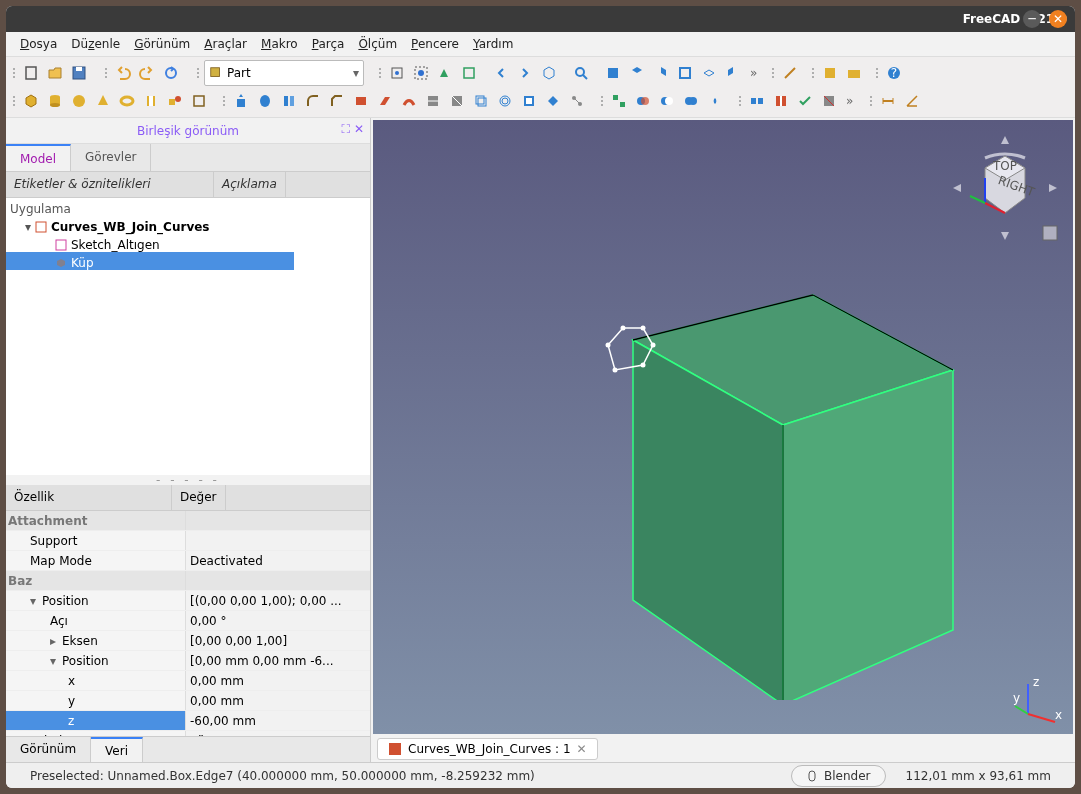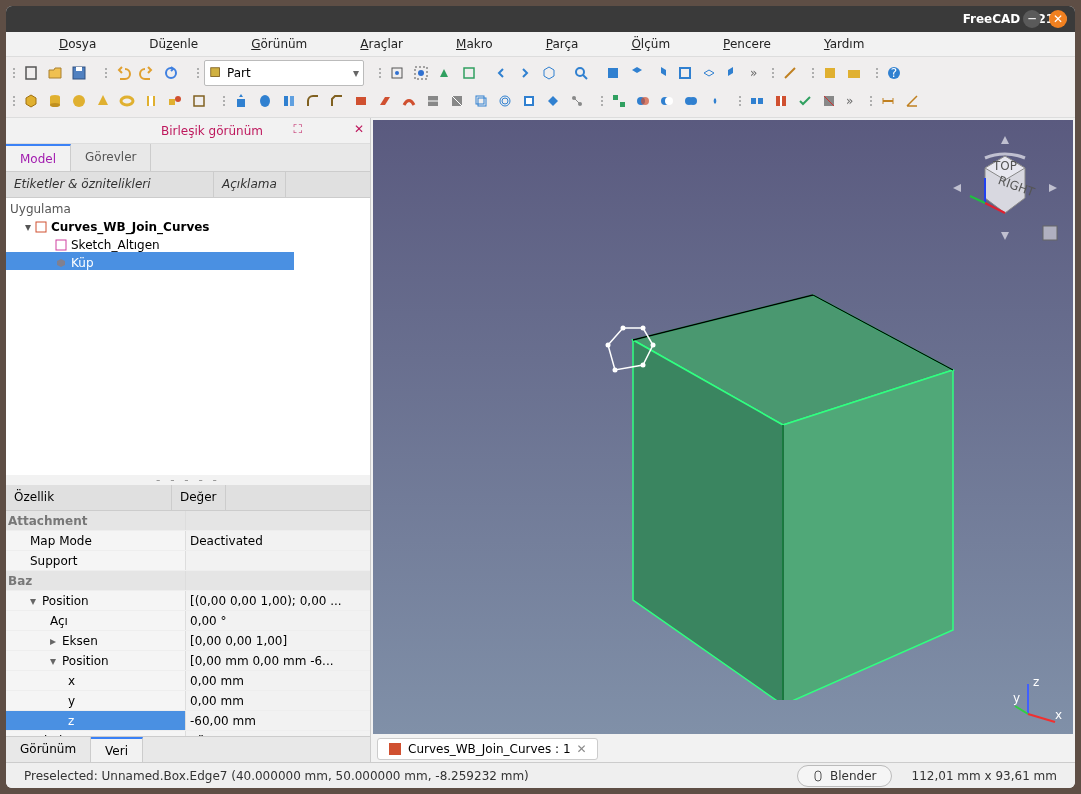--- a/index.html
+++ b/index.html
@@ -5,34 +5,34 @@
 *{box-sizing:border-box;margin:0;padding:0;font-family:"DejaVu Sans",Arial,sans-serif;font-size:12px;}
 body{background:#5e4e45;width:1081px;height:794px;overflow:hidden;position:relative;}
 .window{position:absolute;top:6px;left:6px;right:6px;bottom:6px;background:#f2f2f2;border-radius:6px;overflow:hidden;display:flex;flex-direction:column;}
 .titlebar{height:26px;background:#3a3a3a;display:flex;align-items:center;color:#fff;padding:0 8px;justify-content:flex-end;position:relative;}
 .titlebar span{font-weight:bold;font-size:12px;}
 .win-btns{position:absolute;right:8px;top:4px;display:flex;gap:8px;}
 .win-btn{width:18px;height:18px;border-radius:9px;display:flex;align-items:center;justify-content:center;color:#fff;cursor:pointer;}
 .win-min{background:#5a5a5a;}
 .win-close{background:#f08020;}
 .menubar{height:24px;background:#f2f2f2;display:flex;align-items:center;gap:14px;padding:0 14px;color:#222;}
-.mitem{cursor:pointer;margin-left:39px;}
+.mitem{cursor:pointer;}
 .mitem u{text-decoration:underline;}
 .toolbars{background:#f0eeee;border-top:1px solid #ddd;border-bottom:1px solid #ddd;padding:2px 6px;}
 .tool-row{display:flex;align-items:center;gap:2px;flex-wrap:nowrap;height:28px;}
 .tool-grip{width:6px;height:22px;display:flex;flex-direction:column;justify-content:center;gap:2px;}
 .tool-grip div{width:2px;height:2px;background:#999;border-radius:1px;margin-left:1px;}
 .ticon{width:22px;height:22px;border-radius:3px;display:flex;align-items:center;justify-content:center;cursor:pointer;}
 .ticon svg{width:16px;height:16px;}
 .wb-select{height:22px;width:160px;border:1px solid #bbb;border-radius:2px;background:#fff;display:flex;align-items:center;padding:12px 4px;gap:4px;cursor:pointer;}
 .wb-select .arrow{margin-left:auto;color:#666;}
 .content{flex:1;display:flex;overflow:hidden;}
 .panel{width:365px;background:#f2f2f2;border-right:1px solid #ccc;display:flex;flex-direction:column;}
 .panel-header{height:26px;display:flex;align-items:center;justify-content:center;border-bottom:1px solid #ddd;position:relative;}
-.panel-header span{color:#be185d;margin-left:48px;}
+.panel-header span{color:#8b5cf6;}
 .panel-header .pctrls{position:absolute;right:6px;top:4px;display:flex;gap:4px;color:#666;}
 .pctrls span{cursor:pointer;}
 .tabs-top{display:flex;height:28px;border-bottom:1px solid #ccc;background:#e8e8e8;}
 .tab{padding:6px 14px;background:#e8e8e8;border-right:1px solid #ccc;cursor:pointer;color:#555;}
 .tab.active{background:#f2f2f2;border-top:2px solid #3b82f6;color:#a21caf;}
 .tree-header{display:flex;height:26px;background:#e0e0e0;border-bottom:1px solid #ccc;}
 .tree-header div{padding:5px 8px;border-right:1px solid #ccc;color:#333;font-style:italic;}
 .tree-header div:first-child{width:208px;}
 .tree-area{flex:1;background:#fff;overflow:auto;min-height:120px;}
 .tree-row{display:flex;align-items:flex-end;height:18px;padding:0 4px;cursor:pointer;}
@@ -61,21 +61,21 @@
 .tab-b{padding:5px 14px;background:#e8e8e8;border-right:1px solid #ccc;cursor:pointer;}
 .tab-b.active{background:#f2f2f2;border-top:2px solid #3b82f6;}
 .viewport{flex:1;display:flex;flex-direction:column;background:#f2f2f2;}
 .view3d{flex:1;background:linear-gradient(#5a5a7f,#8090a8);position:relative;margin:2px;overflow:hidden;}
 .cube{position:absolute;top:80px;left:130px;}
 .navcube{position:absolute;top:8px;right:8px;width:120px;height:120px;}
 .corner-axes{position:absolute;bottom:10px;right:10px;}
 .doc-tabs{height:26px;display:flex;align-items:center;padding:0 6px;gap:4px;}
 .doc-tab{display:flex;align-items:center;gap:6px;padding:3px 10px;background:#fff;border:1px solid #ccc;border-radius:3px;}
 .doc-tab .close{color:#888;cursor:pointer;}
-.statusbar{height:26px;background:#efefef;border-top:1px solid #ccc;display:flex;align-items:center;padding:0 18px;color:#333;gap:32px;}
+.statusbar{height:26px;background:#efefef;border-top:1px solid #ccc;display:flex;align-items:center;padding:0 24px;color:#333;gap:32px;}
 .statusbar .right{margin-left:auto;display:flex;align-items:center;gap:20px;}
 .nav-btn{padding:3px 14px;border:1px solid #bbb;border-radius:12px;background:#f5f5f5;display:flex;align-items:center;gap:6px;cursor:pointer;}
 </style>
 </head>
 <body>
 
 <div class="window">
   <div class="titlebar">
     <span>FreeCAD 0.21.0</span>
     <div class="win-btns">
@@ -560,29 +560,29 @@
           <div>Değer</div>
         </div>
         <div class="props-body" id="props-body">
             <div class="prow group">
               <div class="pkey">
                 <span>Attachment</span>
               </div>
             </div>
             <div class="prow">
               <div class="pkey indent1">
+                <span>Support</span>
+              </div>
+              <div class="pval"></div>
+            </div>
+            <div class="prow">
+              <div class="pkey indent1">
                 <span>Map Mode</span>
               </div>
               <div class="pval">Deactivated</div>
-            </div>
-            <div class="prow">
-              <div class="pkey indent1">
-                <span>Support</span>
-              </div>
-              <div class="pval"></div>
             </div>
             <div class="prow group">
               <div class="pkey">
                 <span>Baz</span>
               </div>
             </div>
             <div class="prow">
               <div class="pkey indent1">
                 <span class="caret-sm">▾</span>
                 <span>Position</span>

